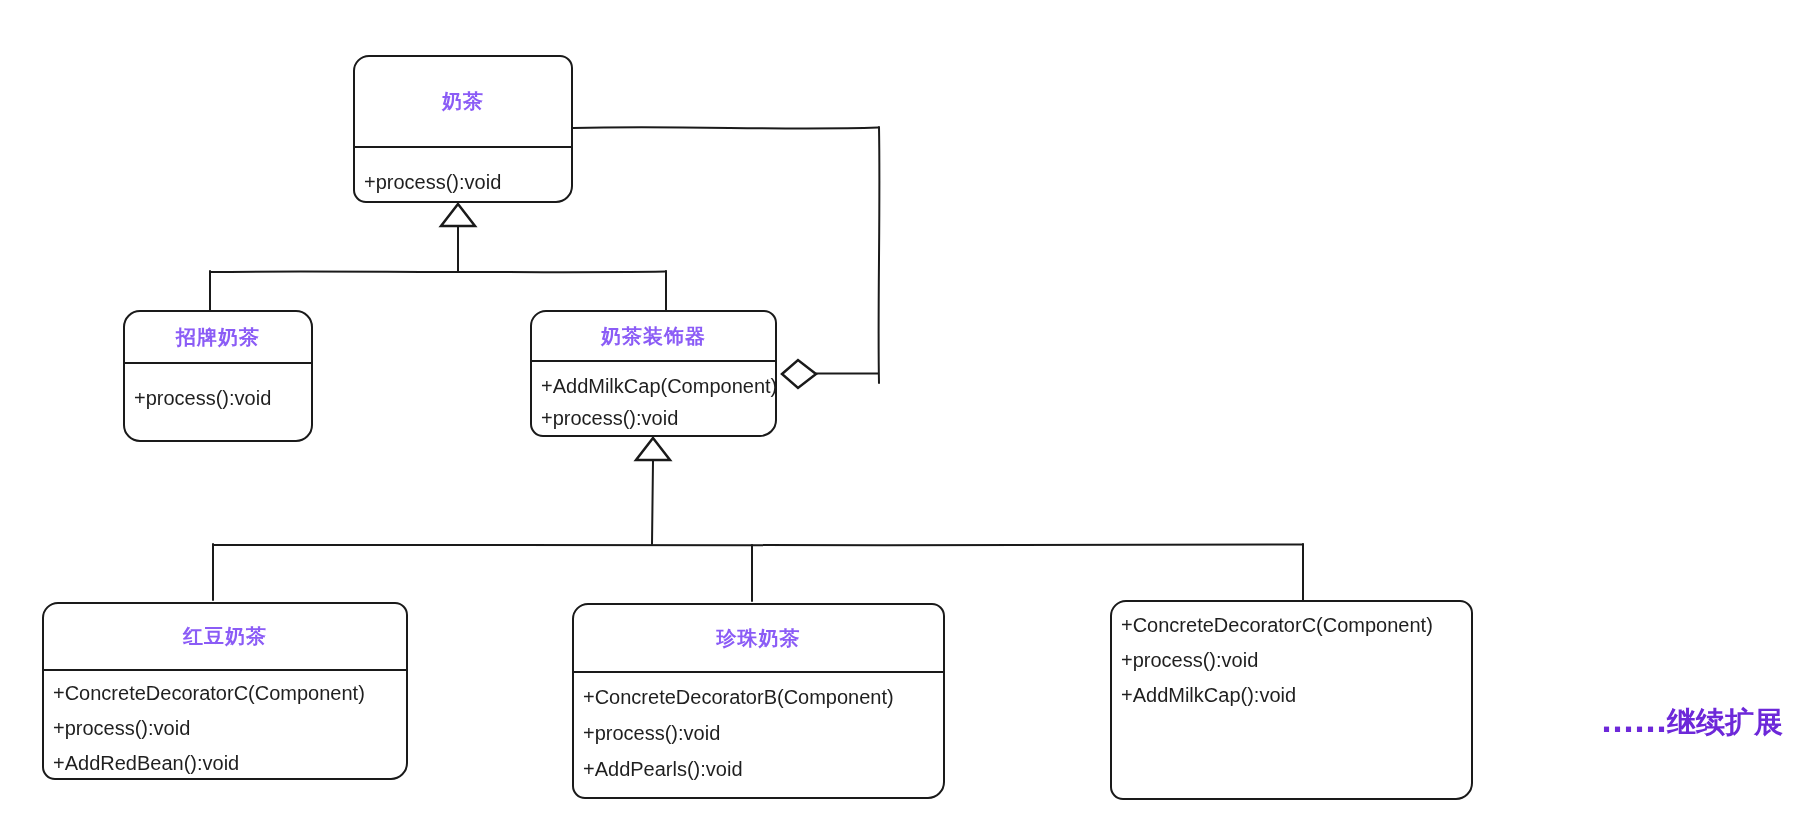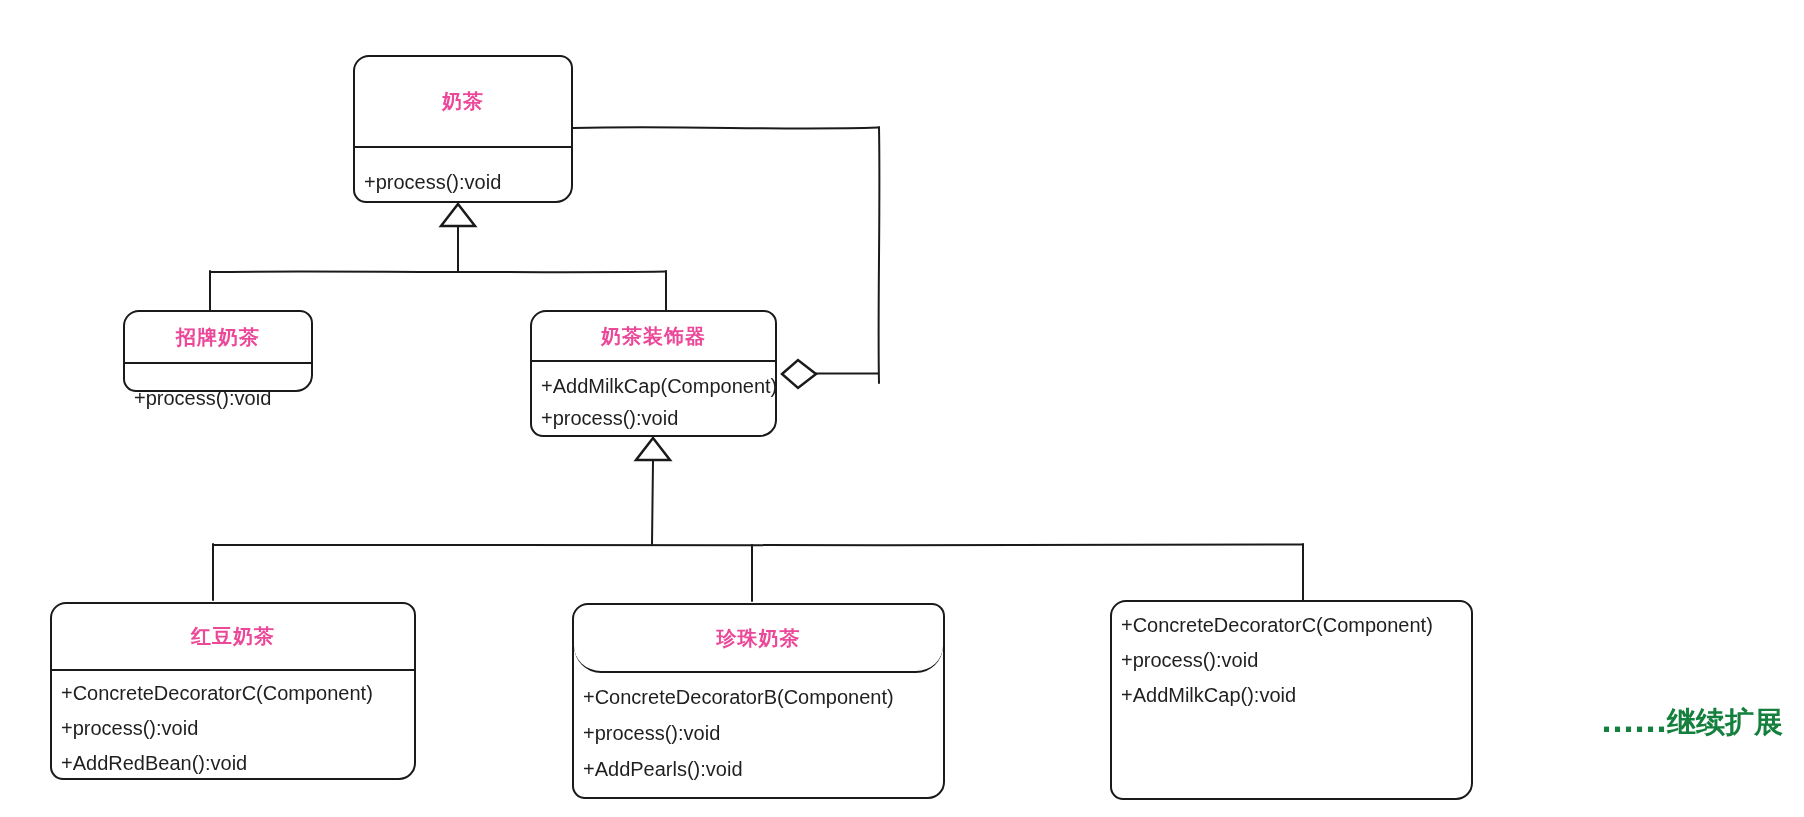--- a/index.html
+++ b/index.html
@@ -27,40 +27,40 @@
     background: #ffffff;
     border: 2.5px solid #1a1a1a;
     border-radius: 16px 13px 17px 13px;
   }
   .uml-title {
     display: flex;
     align-items: center;
     justify-content: center;
     font-weight: bold;
     font-size: 20px;
-    color: #ec4899;
+    color: #8b5cf6;
     border-bottom: 2.5px solid #1a1a1a;
     font-family: "DejaVu Sans", "Liberation Sans", sans-serif;
     letter-spacing: 1px;
   }
   .uml-body {
     padding-left: 9px;
     padding-right: 20px;
     font-size: 20px;
     color: #1f1f1f;
     white-space: nowrap;
   }
   .uml-member {
     line-height: 32px;
   }
   .annotation {
     position: absolute;
     font-weight: bold;
     font-size: 29px;
-    color: #15803d;
+    color: #6d28d9;
     font-family: "DejaVu Sans", "Liberation Sans", sans-serif;
     white-space: nowrap;
   }
 </style>
 </head>
 <body>
 
 <div id="canvas">
 
   <svg id="connectors" viewBox="0 0 1804 817" xmlns="http://www.w3.org/2000/svg" fill="none" stroke="#1a1a1a" stroke-width="2" stroke-linecap="round">
@@ -90,46 +90,46 @@
     </g>
   </svg>
 
   <div class="uml-class" style="left:353px; top:55px; width:220px; height:148px;">
     <div class="uml-title" style="height:89px;">奶茶</div>
     <div class="uml-body" style="padding-top:18px;">
       <div class="uml-member">+process():void</div>
     </div>
   </div>
 
-  <div class="uml-class" style="left:123px; top:310px; width:190px; height:82px;">
+  <div class="uml-class" style="left:123px; top:310px; width:190px; height:132px;border-radius:17px;">
     <div class="uml-title" style="height:50px;">招牌奶茶</div>
     <div class="uml-body" style="padding-top:18px;">
       <div class="uml-member">+process():void</div>
     </div>
   </div>
 
   <div class="uml-class" style="left:530px; top:310px; width:247px; height:127px;">
     <div class="uml-title" style="height:48px;">奶茶装饰器</div>
     <div class="uml-body" style="padding-top:8px;">
       <div class="uml-member">+AddMilkCap(Component)</div>
       <div class="uml-member">+process():void</div>
     </div>
   </div>
 
-  <div class="uml-class" style="left:50px; top:602px; width:366px; height:178px;">
+  <div class="uml-class" style="left:42px; top:602px; width:366px; height:178px;">
     <div class="uml-title" style="height:65px;">红豆奶茶</div>
     <div class="uml-body" style="padding-top:5px;">
       <div class="uml-member" style="line-height:35px;">+ConcreteDecoratorC(Component)</div>
       <div class="uml-member" style="line-height:35px;">+process():void</div>
       <div class="uml-member" style="line-height:35px;">+AddRedBean():void</div>
     </div>
   </div>
 
   <div class="uml-class" style="left:572px; top:603px; width:373px; height:196px;">
-    <div class="uml-title" style="height:66px;border-radius:27px;">珍珠奶茶</div>
+    <div class="uml-title" style="height:66px;">珍珠奶茶</div>
     <div class="uml-body" style="padding-top:6px;">
       <div class="uml-member" style="line-height:36px;">+ConcreteDecoratorB(Component)</div>
       <div class="uml-member" style="line-height:36px;">+process():void</div>
       <div class="uml-member" style="line-height:36px;">+AddPearls():void</div>
     </div>
   </div>
 
   <div class="uml-class" style="left:1110px; top:600px; width:363px; height:200px;">
     <div class="uml-body" style="padding-top:6px;">
       <div class="uml-member" style="line-height:35px;">+ConcreteDecoratorC(Component)</div>

